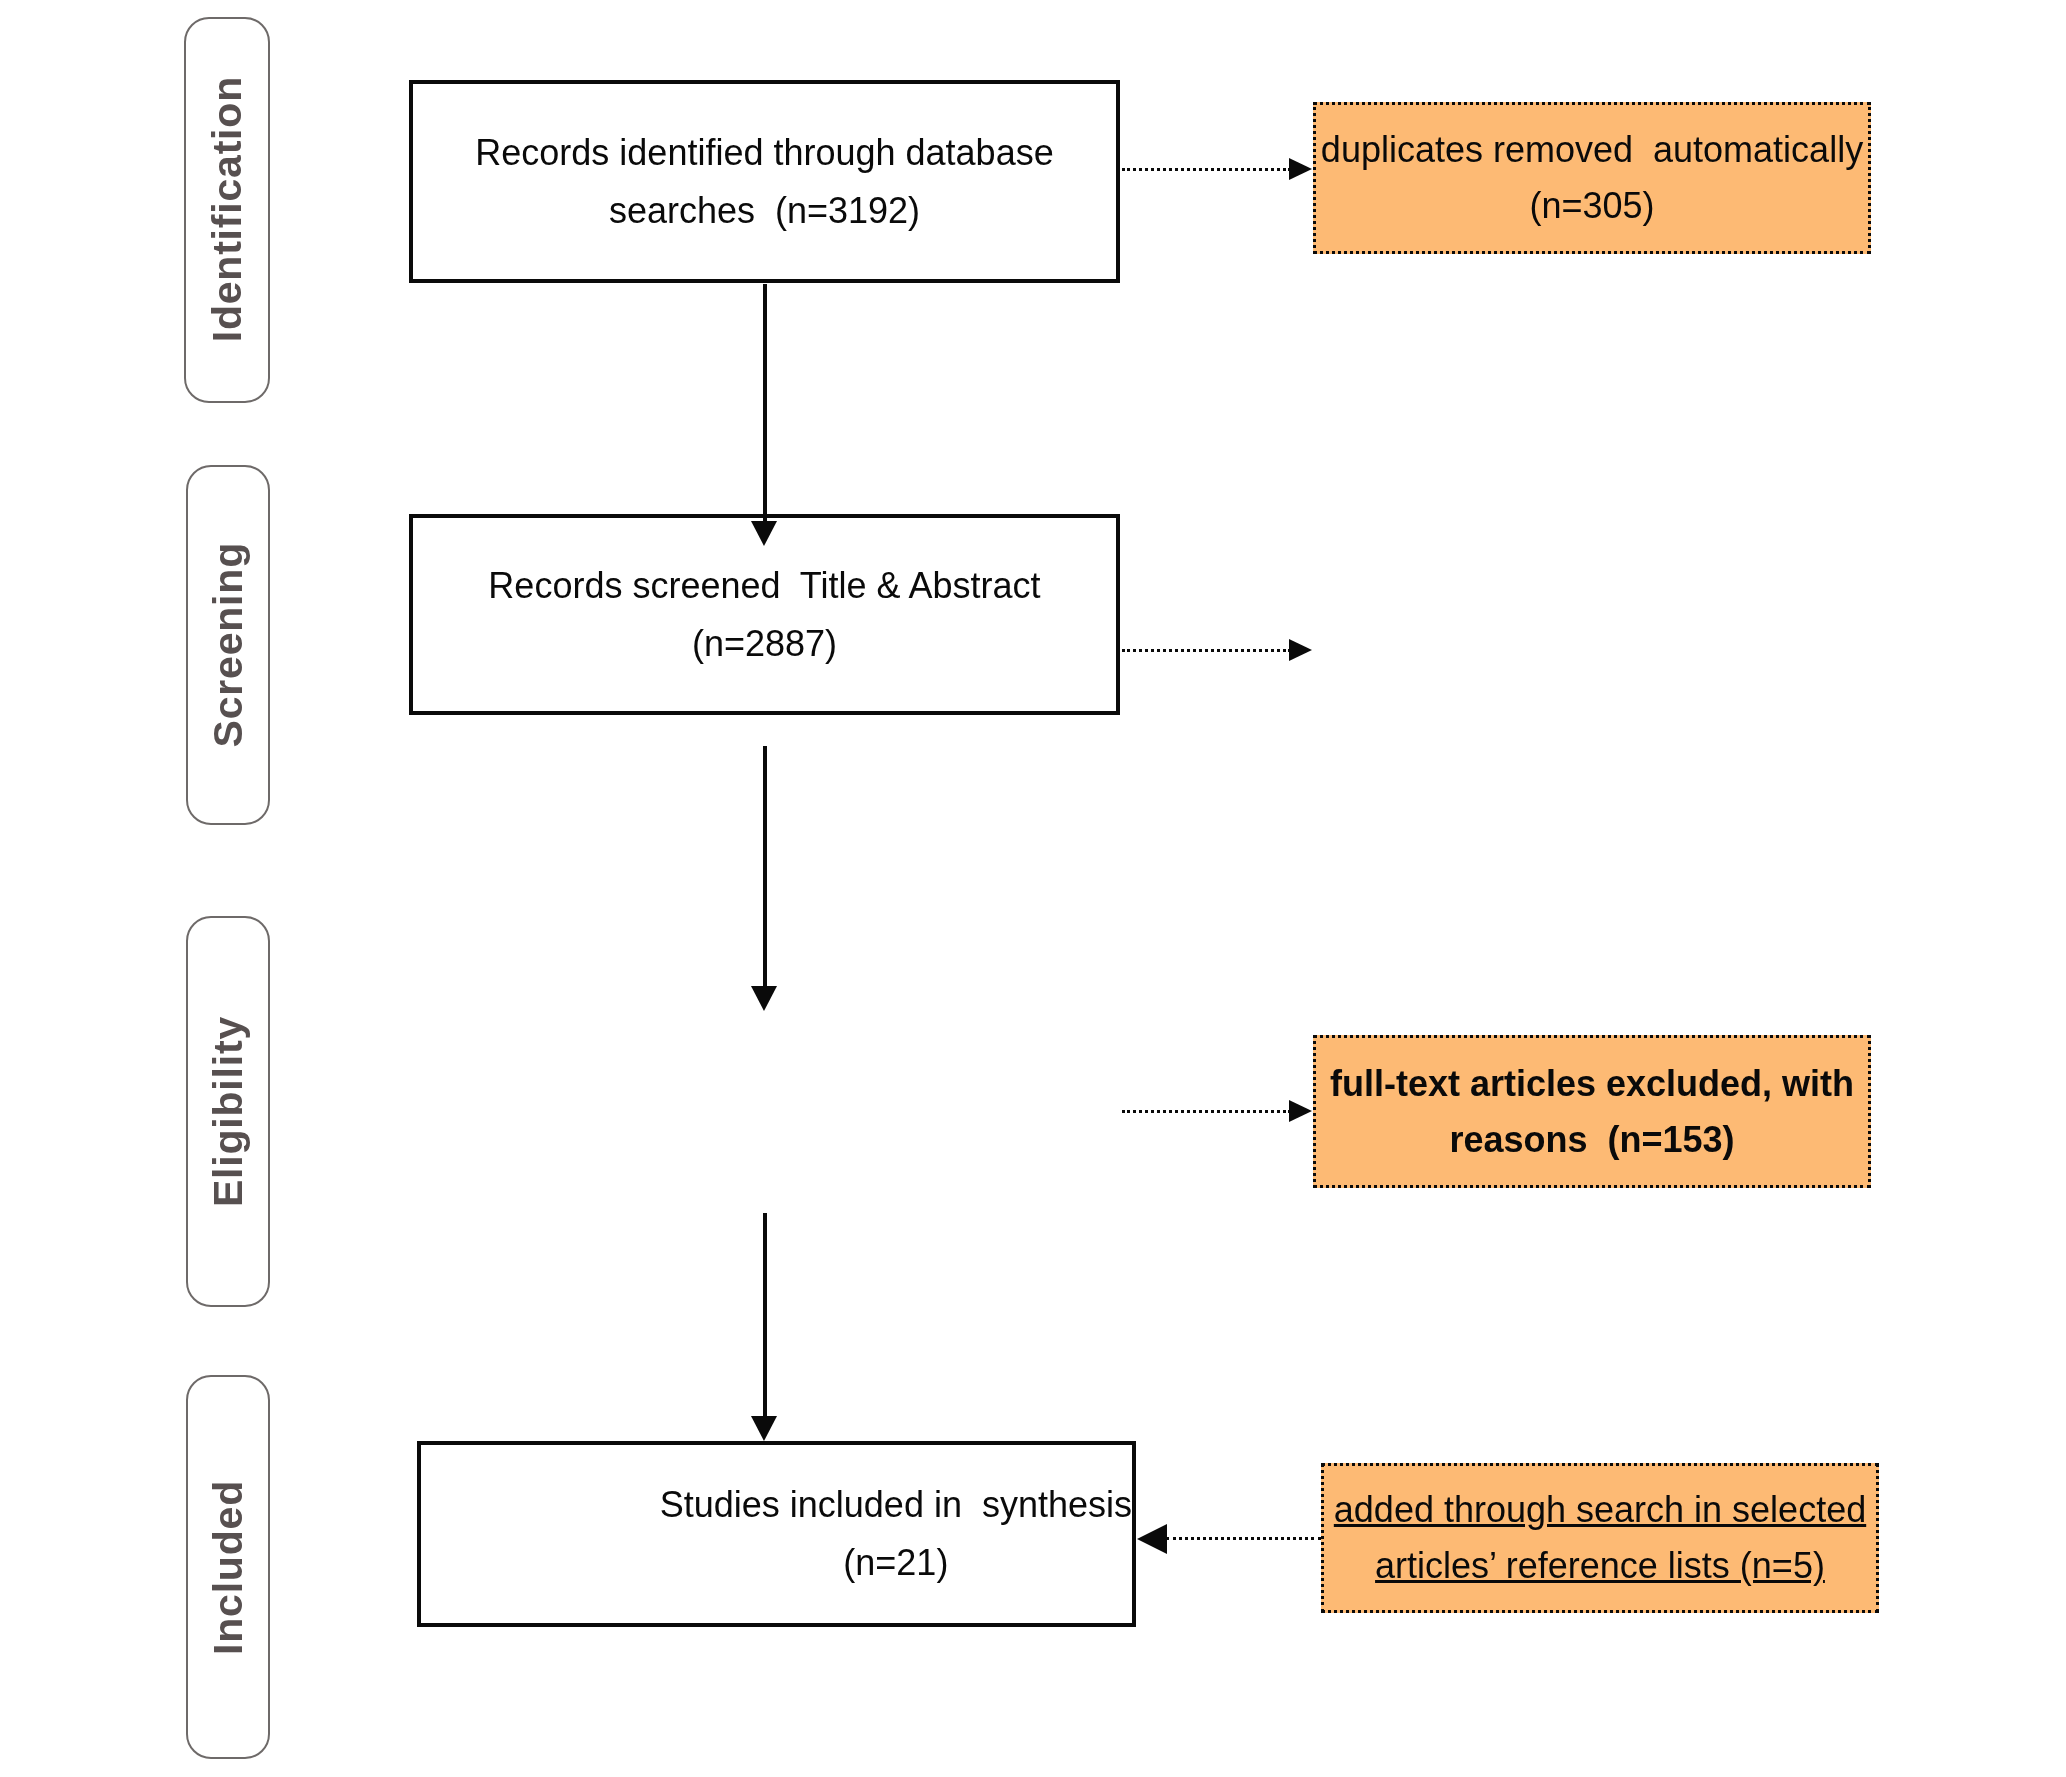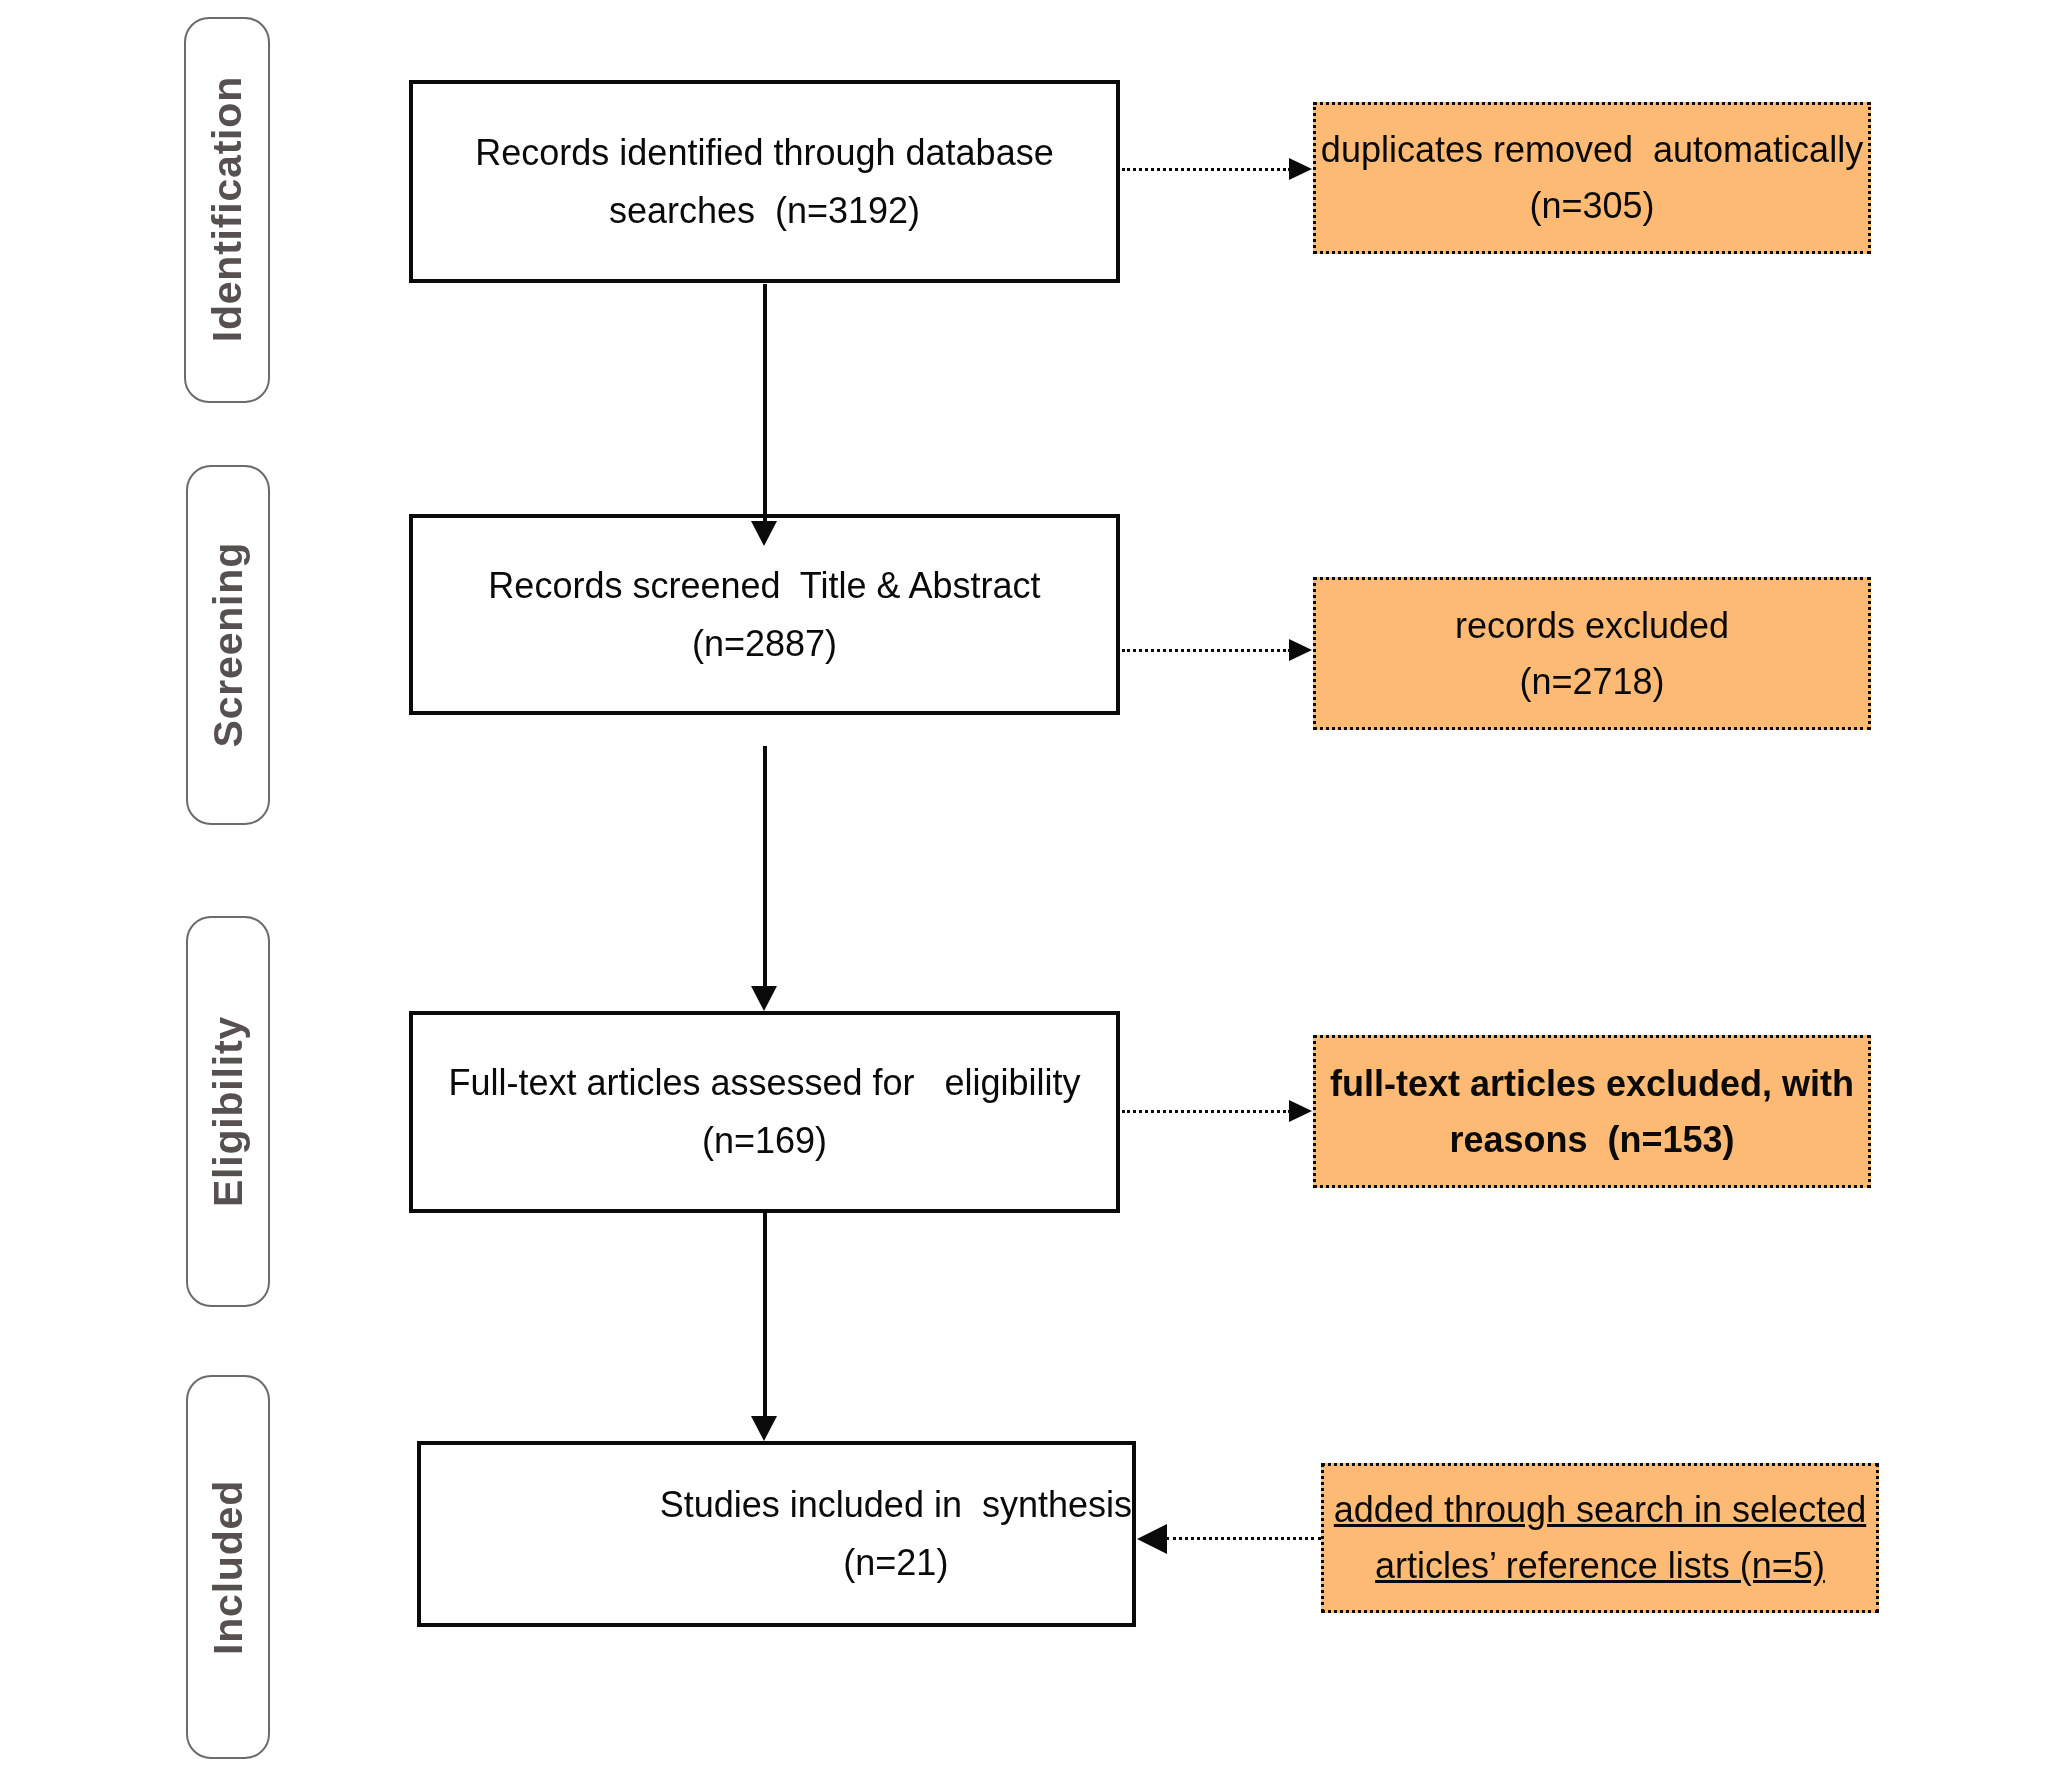--- a/index.html
+++ b/index.html
@@ -149,36 +149,28 @@
   </div>
 
   <div class="flow-box" id="main-identified">
     <span>Records identified through database
 searches  (n=3192)</span>
   </div>
   <div class="flow-box" id="main-screened">
     <span>Records screened  Title &amp; Abstract
 (n=2887)</span>
   </div>
-  <div class="flow-box" id="main-fulltext">
-    <span>Full-text articles assessed for   eligibility
-(n=169)</span>
-  </div>
   <div class="flow-box" id="main-included">
     <span>Studies included in  synthesis
 (n=21)</span>
   </div>
 
   <div class="side-box" id="side-duplicates">
     <span>duplicates removed  automatically
 (n=305)</span>
-  </div>
-  <div class="side-box" id="side-excluded">
-    <span>records excluded
-(n=2718)</span>
   </div>
   <div class="side-box" id="side-reasons">
     <span>full-text articles excluded, with
 reasons  (n=153)</span>
   </div>
   <div class="side-box" id="side-added">
     <span>added through search in selected
 articles’ reference lists (n=5)</span>
   </div>
 

